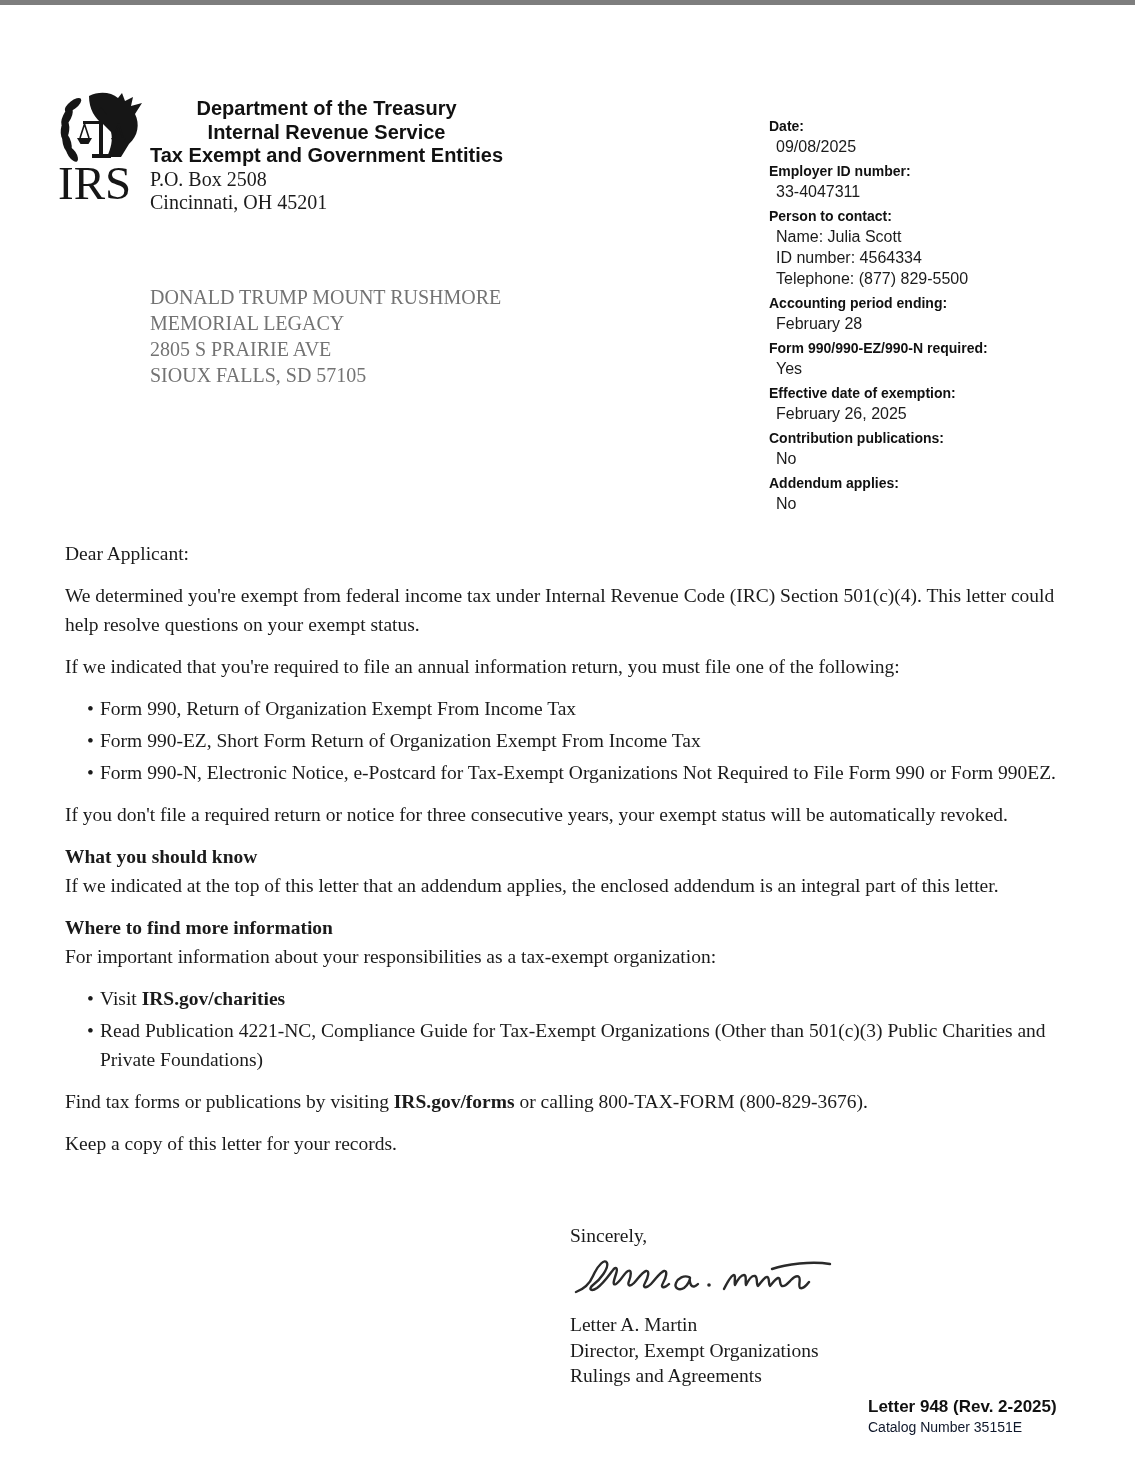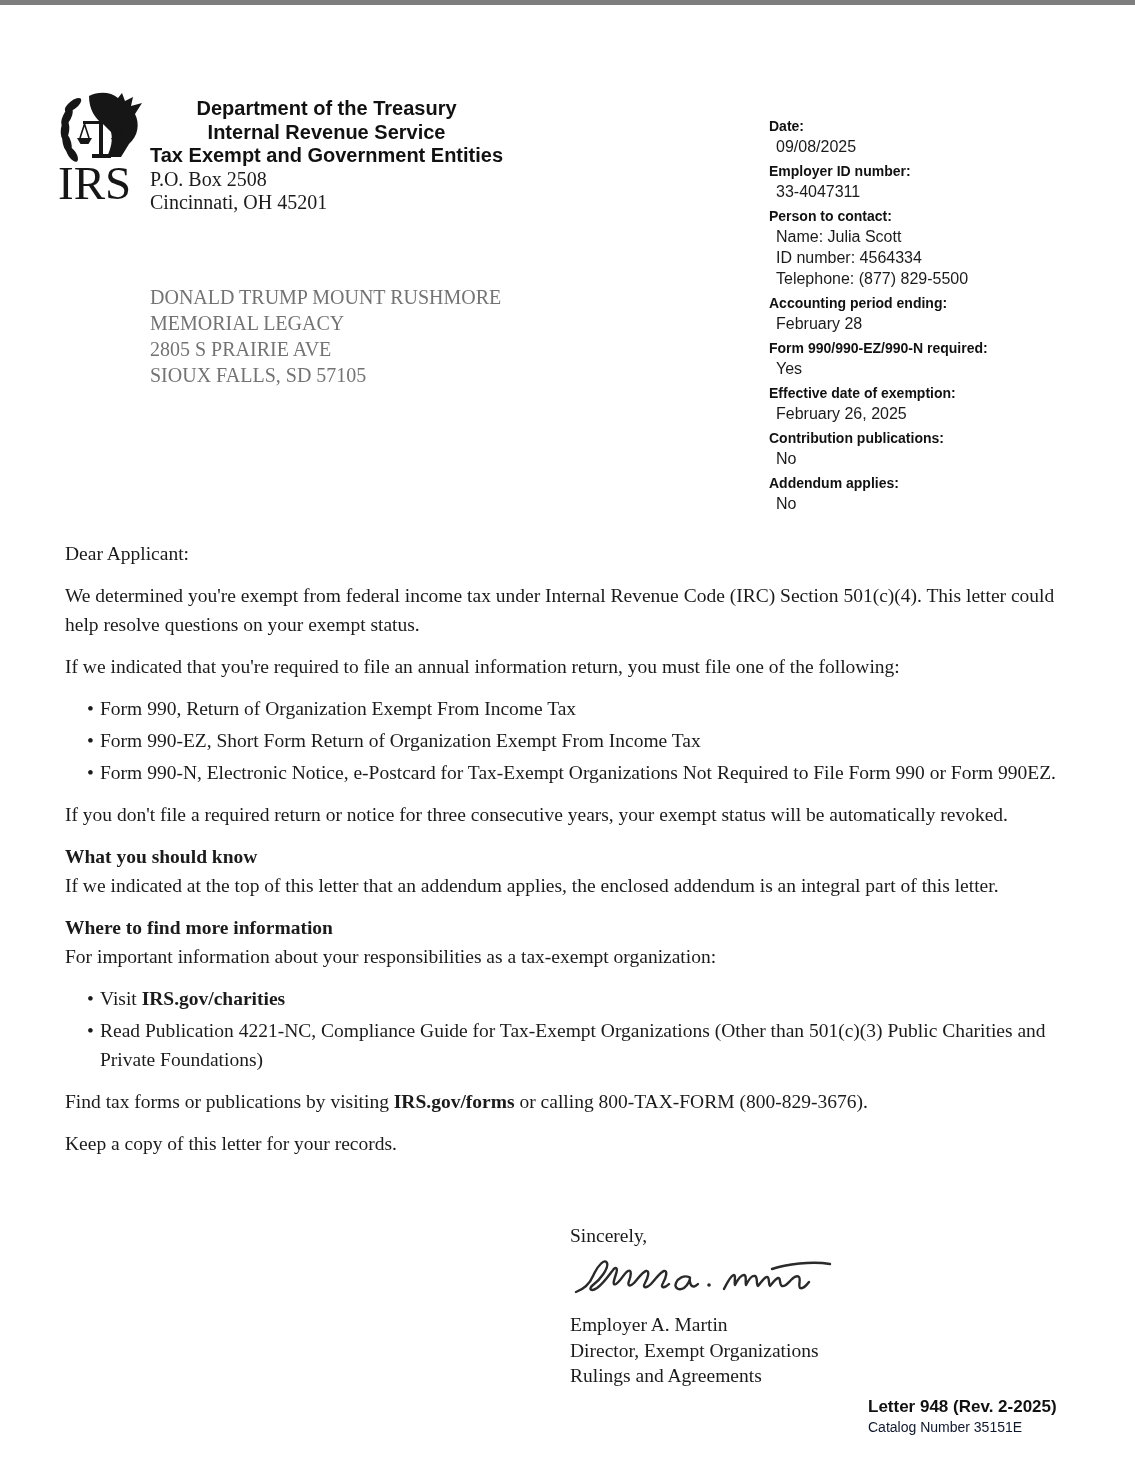--- a/index.html
+++ b/index.html
@@ -220,21 +220,21 @@
         <g fill="none" stroke="#2a2a2a" stroke-width="2.4" stroke-linecap="round" stroke-linejoin="round">
           <path d="M4,40 C12,37 18,31 21,24 C26,13 33,6 35,11 C37,16 28,28 21,33 C16,37 19,40 25,36 C32,31 37,23 41,18 C44,14 46,16 44,22 C42,28 40,34 44,32 C49,29 52,21 56,19 C60,17 59,24 57,29 C55,34 58,35 62,31 C66,27 70,20 74,19 C78,18 76,26 73,31 C70,36 74,37 79,32 C84,27 88,20 92,19 C96,18 94,26 91,31 C88,36 92,37 97,32"></path>
           <path d="M117,25 C112,23 106,26 104,31 C102,36 107,39 112,36 C116,33 118,28 118,26 C118,24 117,30 119,33 C121,36 124,34 126,32"></path>
           <circle cx="137" cy="33" r="1.8" fill="#2a2a2a" stroke="none"></circle>
           <path d="M152,37 C156,29 160,23 162,23 C164,23 162,31 163,33 C165,29 169,23 172,23 C175,23 173,31 174,33 C176,29 180,23 183,24 C186,25 184,33 186,34 C189,31 192,25 195,25 C198,25 196,32 198,34 C200,32 203,27 206,26 C209,25 207,33 210,34 C213,35 216,31 219,28 C222,25 225,23 227,25 C229,27 226,34 228,36 C230,37 234,34 237,30"></path>
           <path d="M200,17 C214,12 240,9 258,12"></path>
         </g>
       </svg>
     </div>
     <div class="signer-block">
-      <div class="signer-line">Employer A. Martin</div>
+      <div class="signer-line">Letter A. Martin</div>
       <div class="signer-line">Director, Exempt Organizations</div>
       <div class="signer-line">Rulings and Agreements</div>
     </div>
   </div>
 
   <div class="doc-footer">
     <div class="footer-letter">Letter 948 (Rev. 2-2025)</div>
     <div class="footer-catalog">Catalog Number 35151E</div>
   </div>
 </div>

